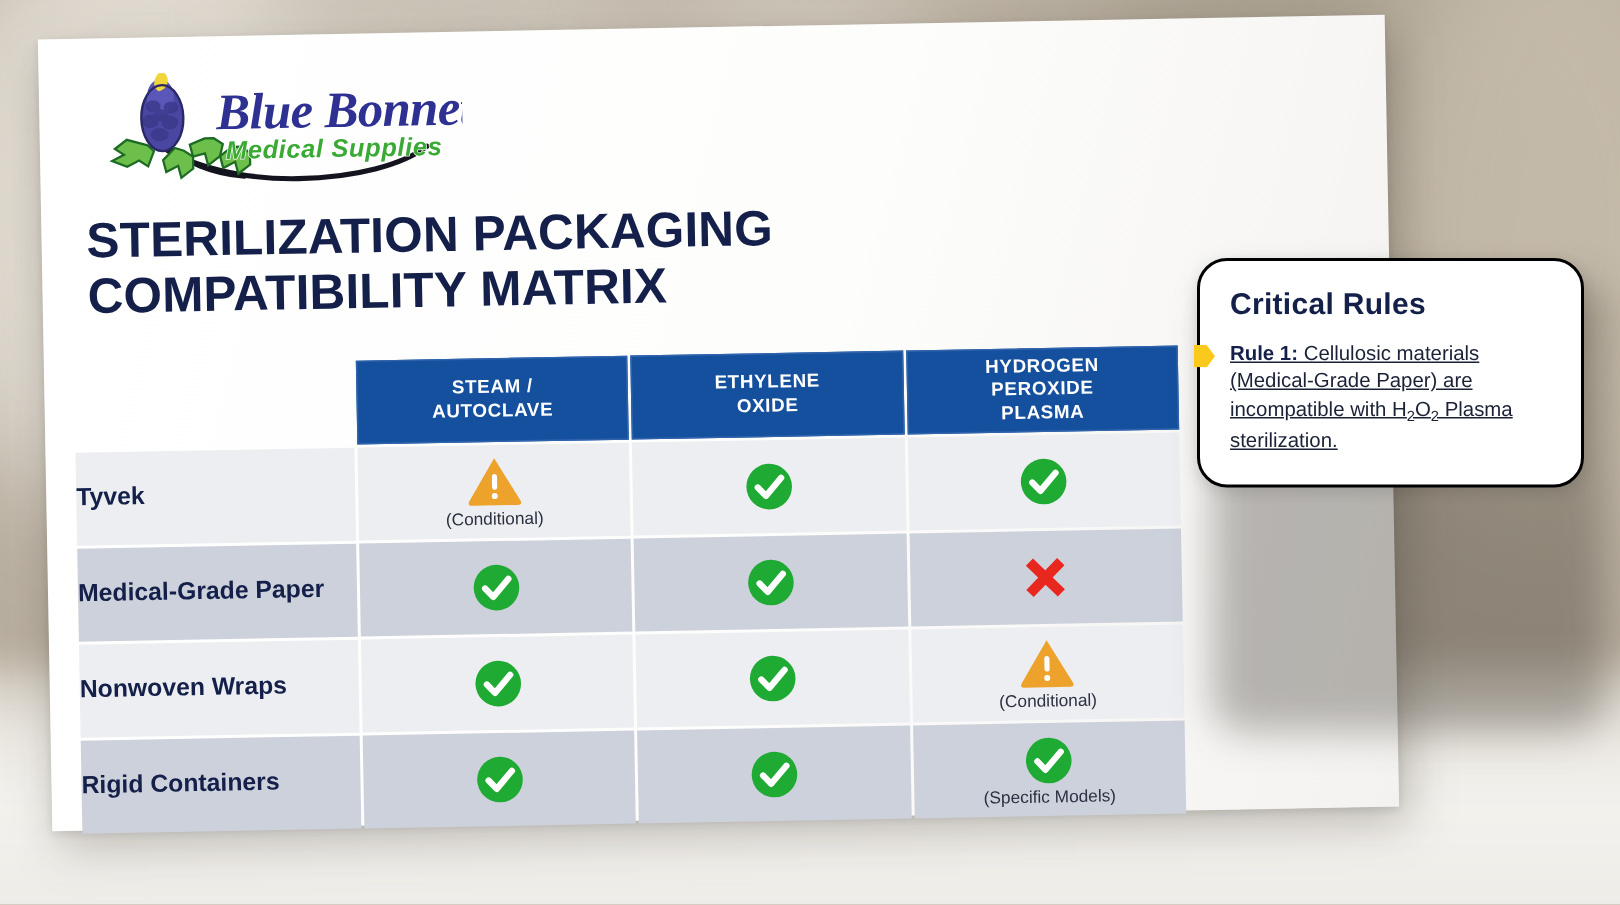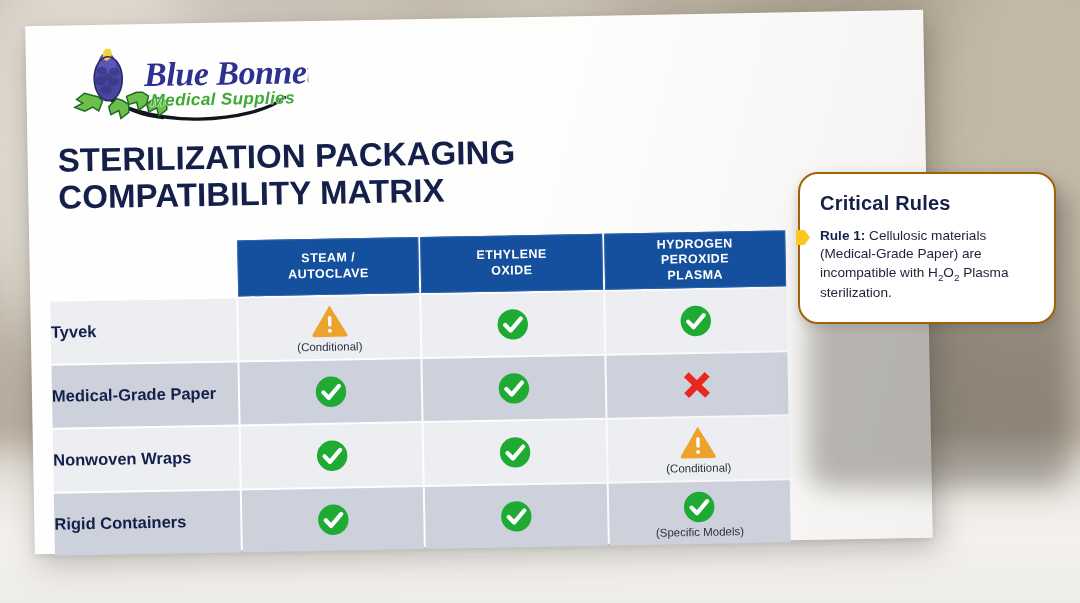--- a/index.html
+++ b/index.html
@@ -124,33 +124,33 @@
     width: 262px; height: 300px;
     background: rgba(60,52,44,.34);
     filter: blur(13px);
     border-radius: 22px;
     transform: translate(8px, 10px);
   }
   .rules {
     position: absolute; right: 24px; top: 172px;
     width: 258px;
     background: #ffffff;
-    border: 2px solid #a16207;
+    border: 2px solid #000000;
     border-radius: 20px;
     padding: 18px 16px 20px 20px;
     box-shadow: 0 3px 10px rgba(0,0,0,.12);
   }
   .rules-title {
     font-size: 20px; font-weight: 800; letter-spacing: .2px;
     color: #14204a; margin-bottom: 12px;
   }
   .rule { position: relative; margin-bottom: 14px; }
   .rule:last-child { margin-bottom: 0; }
   .rule-text {
-    font-size: 13.6px; line-height: 1.36; color: #1b2236;
+    font-size: 13.6px; line-height: 1.36; color: #1b2236; text-decoration: underline;
   }
   .rule-text b { font-weight: 800; color: #14204a; }
   .bullet {
     position: absolute; left: -24px; top: 3px;
     width: 14px; height: 15px;
     background: #fbc91b;
     clip-path: polygon(0 0, 60% 0, 100% 50%, 60% 100%, 0 100%);
   }
   sub { font-size: .72em; }
 </style>

